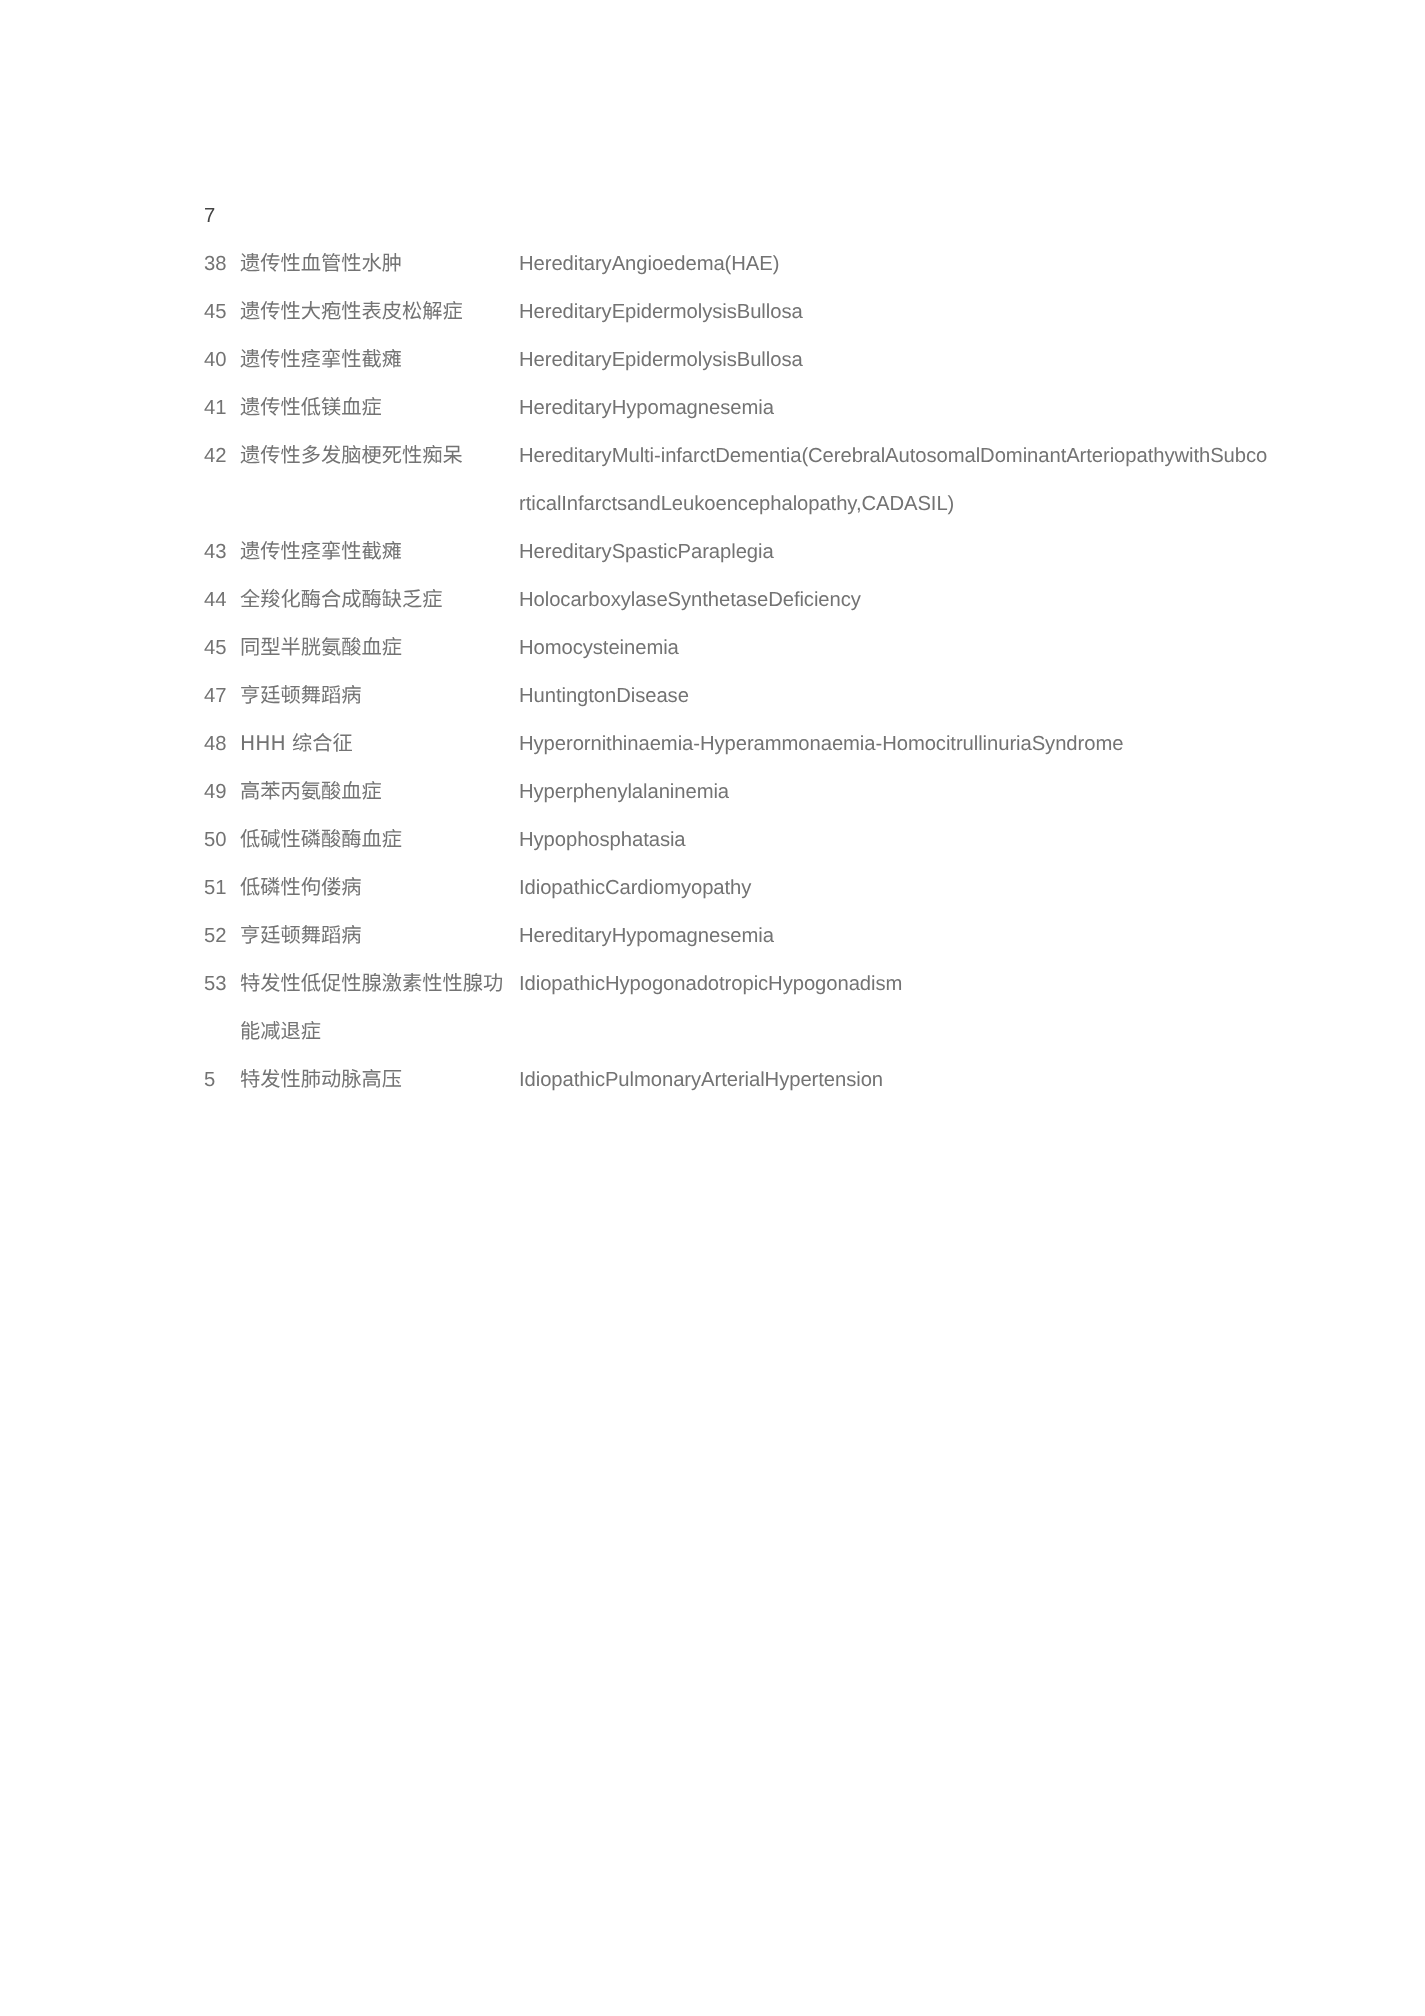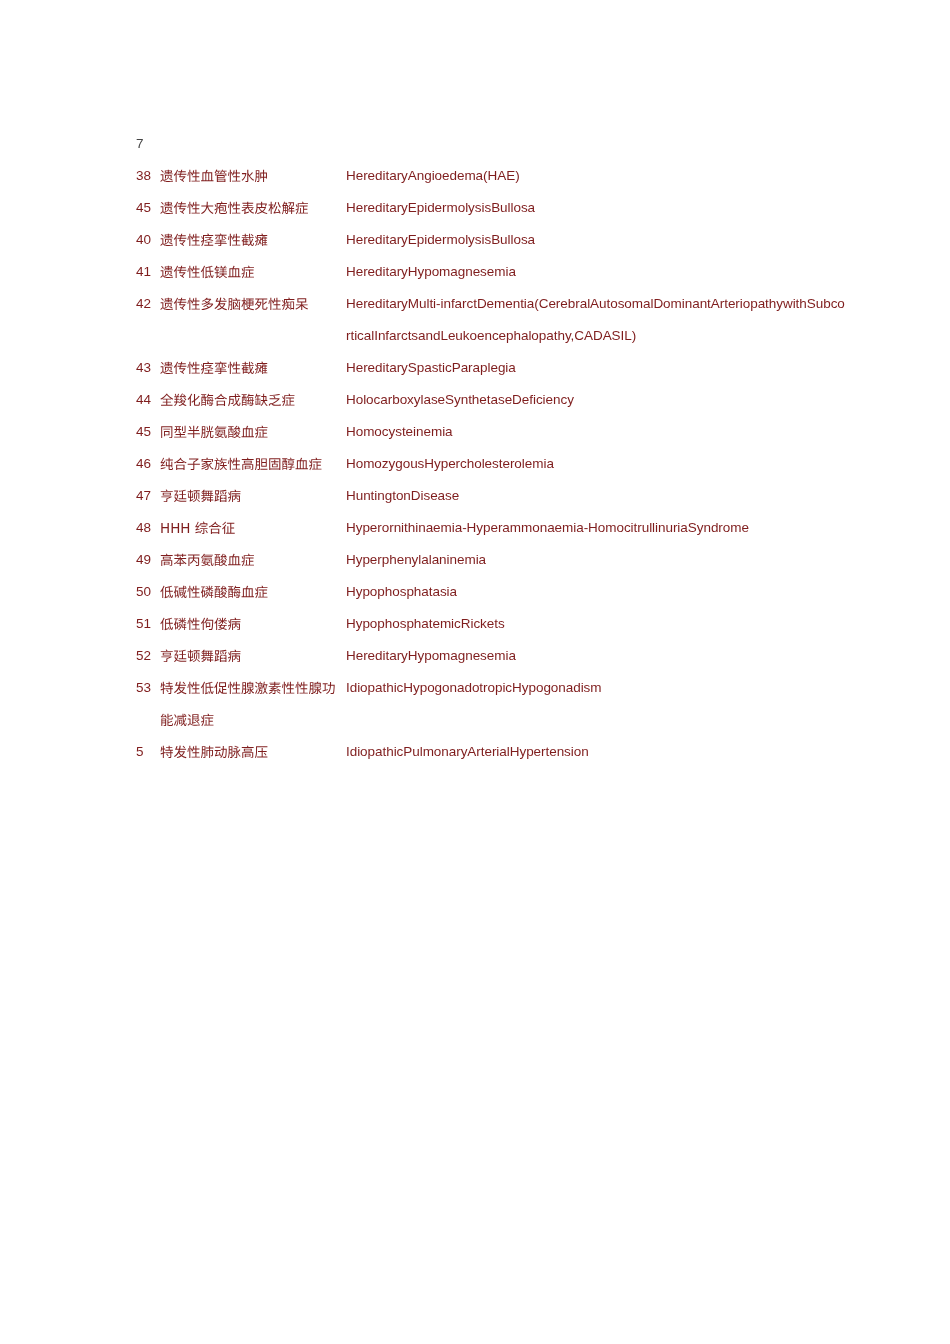--- a/index.html
+++ b/index.html
@@ -40,21 +40,21 @@
   .disease-table col.col-id    { width: 24px; }
   .disease-table col.col-zh    { width: 186px; }
   .disease-table col.col-en    { width: 502px; }
 
   .disease-table td {
     vertical-align: top;
     padding: 0;
     border: none;
     font-size: 13.5px;
     line-height: 32px;
-    color: #7f1d1d;
+    color: #737373;
   }
 
   
   .cell-id {
     text-align: left;
     word-break: break-all;
     overflow-wrap: anywhere;
     letter-spacing: 0;
     font-size: 13.5px;
     color: #444444;
@@ -143,25 +143,20 @@
         <td class="cell-zh">全羧化酶合成酶缺乏症</td>
         <td class="cell-en">HolocarboxylaseSynthetaseDeficiency</td>
       </tr>
 
       <tr>
         <td class="cell-id">45</td>
         <td class="cell-zh">同型半胱氨酸血症</td>
         <td class="cell-en">Homocysteinemia</td>
       </tr>
 
-      <tr>
-        <td class="cell-id">46</td>
-        <td class="cell-zh">纯合子家族性高胆固醇血症</td>
-        <td class="cell-en">HomozygousHypercholesterolemia</td>
-      </tr>
 
       <tr>
         <td class="cell-id">47</td>
         <td class="cell-zh">亨廷顿舞蹈病</td>
         <td class="cell-en">HuntingtonDisease</td>
       </tr>
 
       <tr>
         <td class="cell-id">48</td>
         <td class="cell-zh">HHH 综合征</td>
@@ -176,21 +171,21 @@
 
       <tr>
         <td class="cell-id">50</td>
         <td class="cell-zh">低碱性磷酸酶血症</td>
         <td class="cell-en">Hypophosphatasia</td>
       </tr>
 
       <tr>
         <td class="cell-id">51</td>
         <td class="cell-zh">低磷性佝偻病</td>
-        <td class="cell-en">HypophosphatemicRickets</td>
+        <td class="cell-en">IdiopathicCardiomyopathy</td>
       </tr>
 
       <tr>
         <td class="cell-id">52</td>
         <td class="cell-zh">亨廷顿舞蹈病</td>
         <td class="cell-en">HereditaryHypomagnesemia</td>
       </tr>
 
       <tr>
         <td class="cell-id">53</td>

